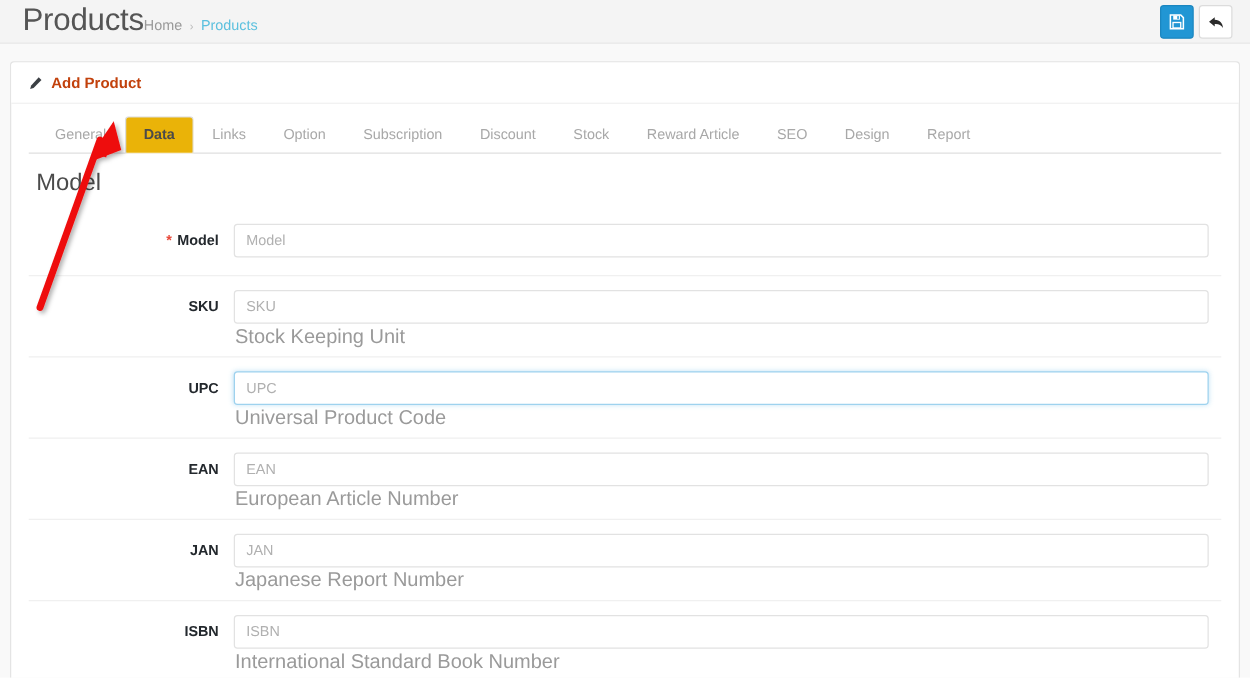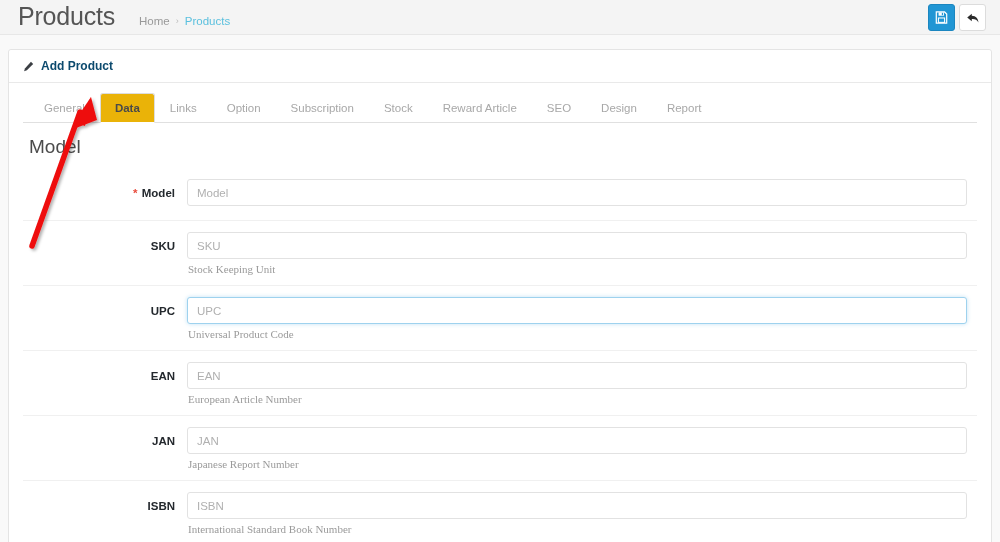--- a/index.html
+++ b/index.html
@@ -16,21 +16,21 @@
   .page-header {
     position: relative;
     height: 35px;
     background: #f4f4f4;
     border-bottom: 1px solid #e7e7e7;
     padding: 0 18px;
   }
   .header-left {
     display: flex;
     align-items: baseline;
-    gap: 24px;
+    gap: 0;
     padding-top: 1px;
   }
   .page-title {
     font-size: 25px;
     font-weight: 300;
     color: #555;
     line-height: 30px;
     letter-spacing: -0.2px;
   }
   .breadcrumb {
@@ -79,21 +79,21 @@
     border-bottom: 1px solid #e9e9e9;
     display: flex;
     align-items: center;
     gap: 7px;
     background: #fff;
     border-radius: 3px 3px 0 0;
   }
   .panel-heading-text {
     font-size: 12px;
     font-weight: bold;
-    color: #0c4a6e;
+    color: #c2410c;
   }
   .pencil-icon { display: inline-flex; color: #3b3f44; }
 
   .panel-body { padding: 10px 14px 0 14px; }
 
   
   .tabs {
     display: flex;
     align-items: flex-end;
     border-bottom: 1px solid #e0e0e0;
@@ -159,25 +159,24 @@
     font-family: "Liberation Sans", sans-serif;
     background: #fff;
     outline: none;
   }
   .txt::placeholder { color: #b0b0b0; }
   .txt.focused {
     border-color: #9ed2ee;
     box-shadow: 0 0 4px rgba(120,190,230,0.45);
   }
   .help {
-    font-size: 11px;
+    font-size: 16px;
     color: #9a9a9a;
     padding: 4px 0 0 1px;
     line-height: 13px;
-    font-family: Liberation Serif, serif;
   }
 
   
   .annotation {
     position: absolute;
     left: 0; top: 0;
     width: 1000px; height: 542px;
     pointer-events: none;
     z-index: 50;
   }
@@ -228,20 +227,21 @@
       </div>
 
       <div class="panel-body">
 
         <div class="tabs" id="tab-bar">
             <div class="tab">General</div>
             <div class="tab active">Data</div>
             <div class="tab">Links</div>
             <div class="tab">Option</div>
             <div class="tab">Subscription</div>
+            <div class="tab">Discount</div>
             <div class="tab">Stock</div>
             <div class="tab">Reward Article</div>
             <div class="tab">SEO</div>
             <div class="tab">Design</div>
             <div class="tab">Report</div>
           </div>
 
         <div class="legend">Model</div>
 
         <div id="form-rows">

